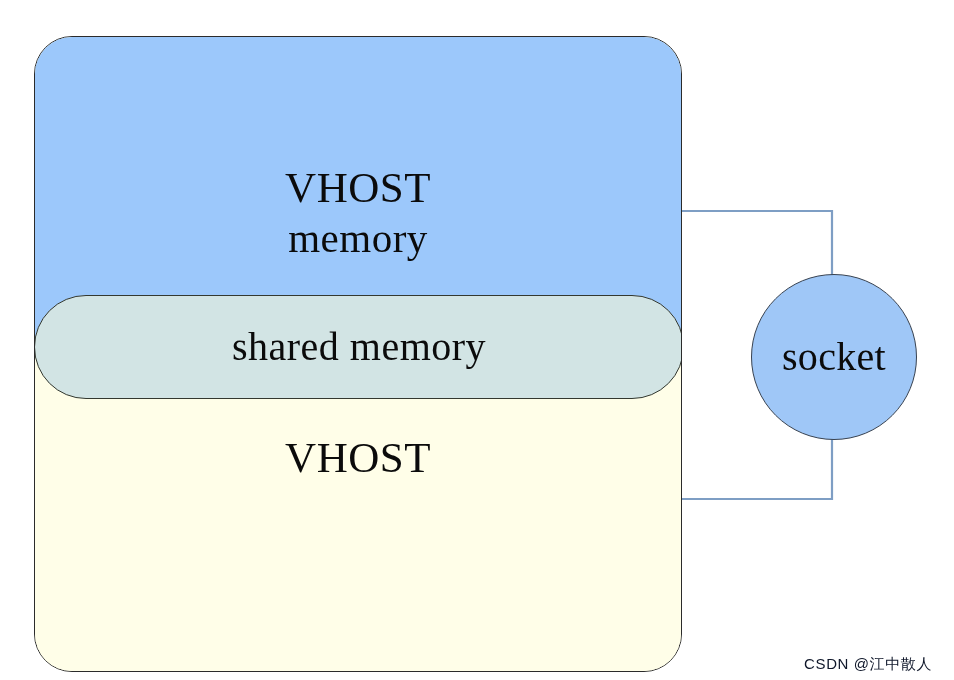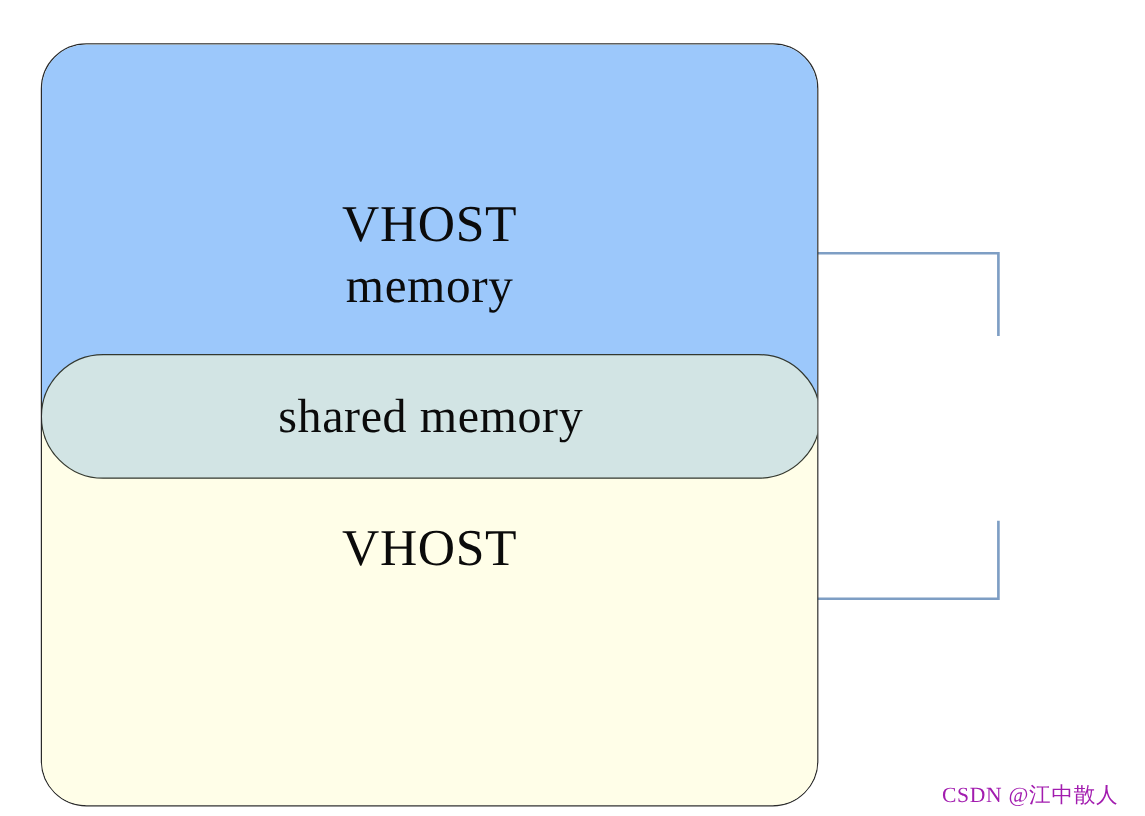--- a/index.html
+++ b/index.html
@@ -134,23 +134,23 @@
     color: #0b0b0b;
     letter-spacing: 0.3px;
     transform: translateY(-1px);
   }
 
   
   .watermark {
     position: absolute;
     right: 22px;
     bottom: 18px;
-    font-family: Liberation Serif, serif;
-    font-size: 18px;
-    color: #a21caf;
+    font-family: Liberation Sans, sans-serif;
+    font-size: 15px;
+    color: #0f172a;
     letter-spacing: 0.6px;
     white-space: nowrap;
   }
 </style>
 </head>
 <body>
 
 <div id="diagram-canvas">
 
   <svg class="connector-svg" viewBox="0 0 954 680" xmlns="http://www.w3.org/2000/svg">
@@ -171,16 +171,19 @@
 
     <div class="band-label backend-label">
       <span>VHOST</span>
     </div>
 
     <div class="shared-memory-pill">
       <span class="pill-text">shared memory</span>
     </div>
   </div>
 
+  <div class="socket-node">
+    <span class="socket-text">socket</span>
+  </div>
 
   <div class="watermark">CSDN @江中散人</div>
 
 </div>
 
 </body></html>

